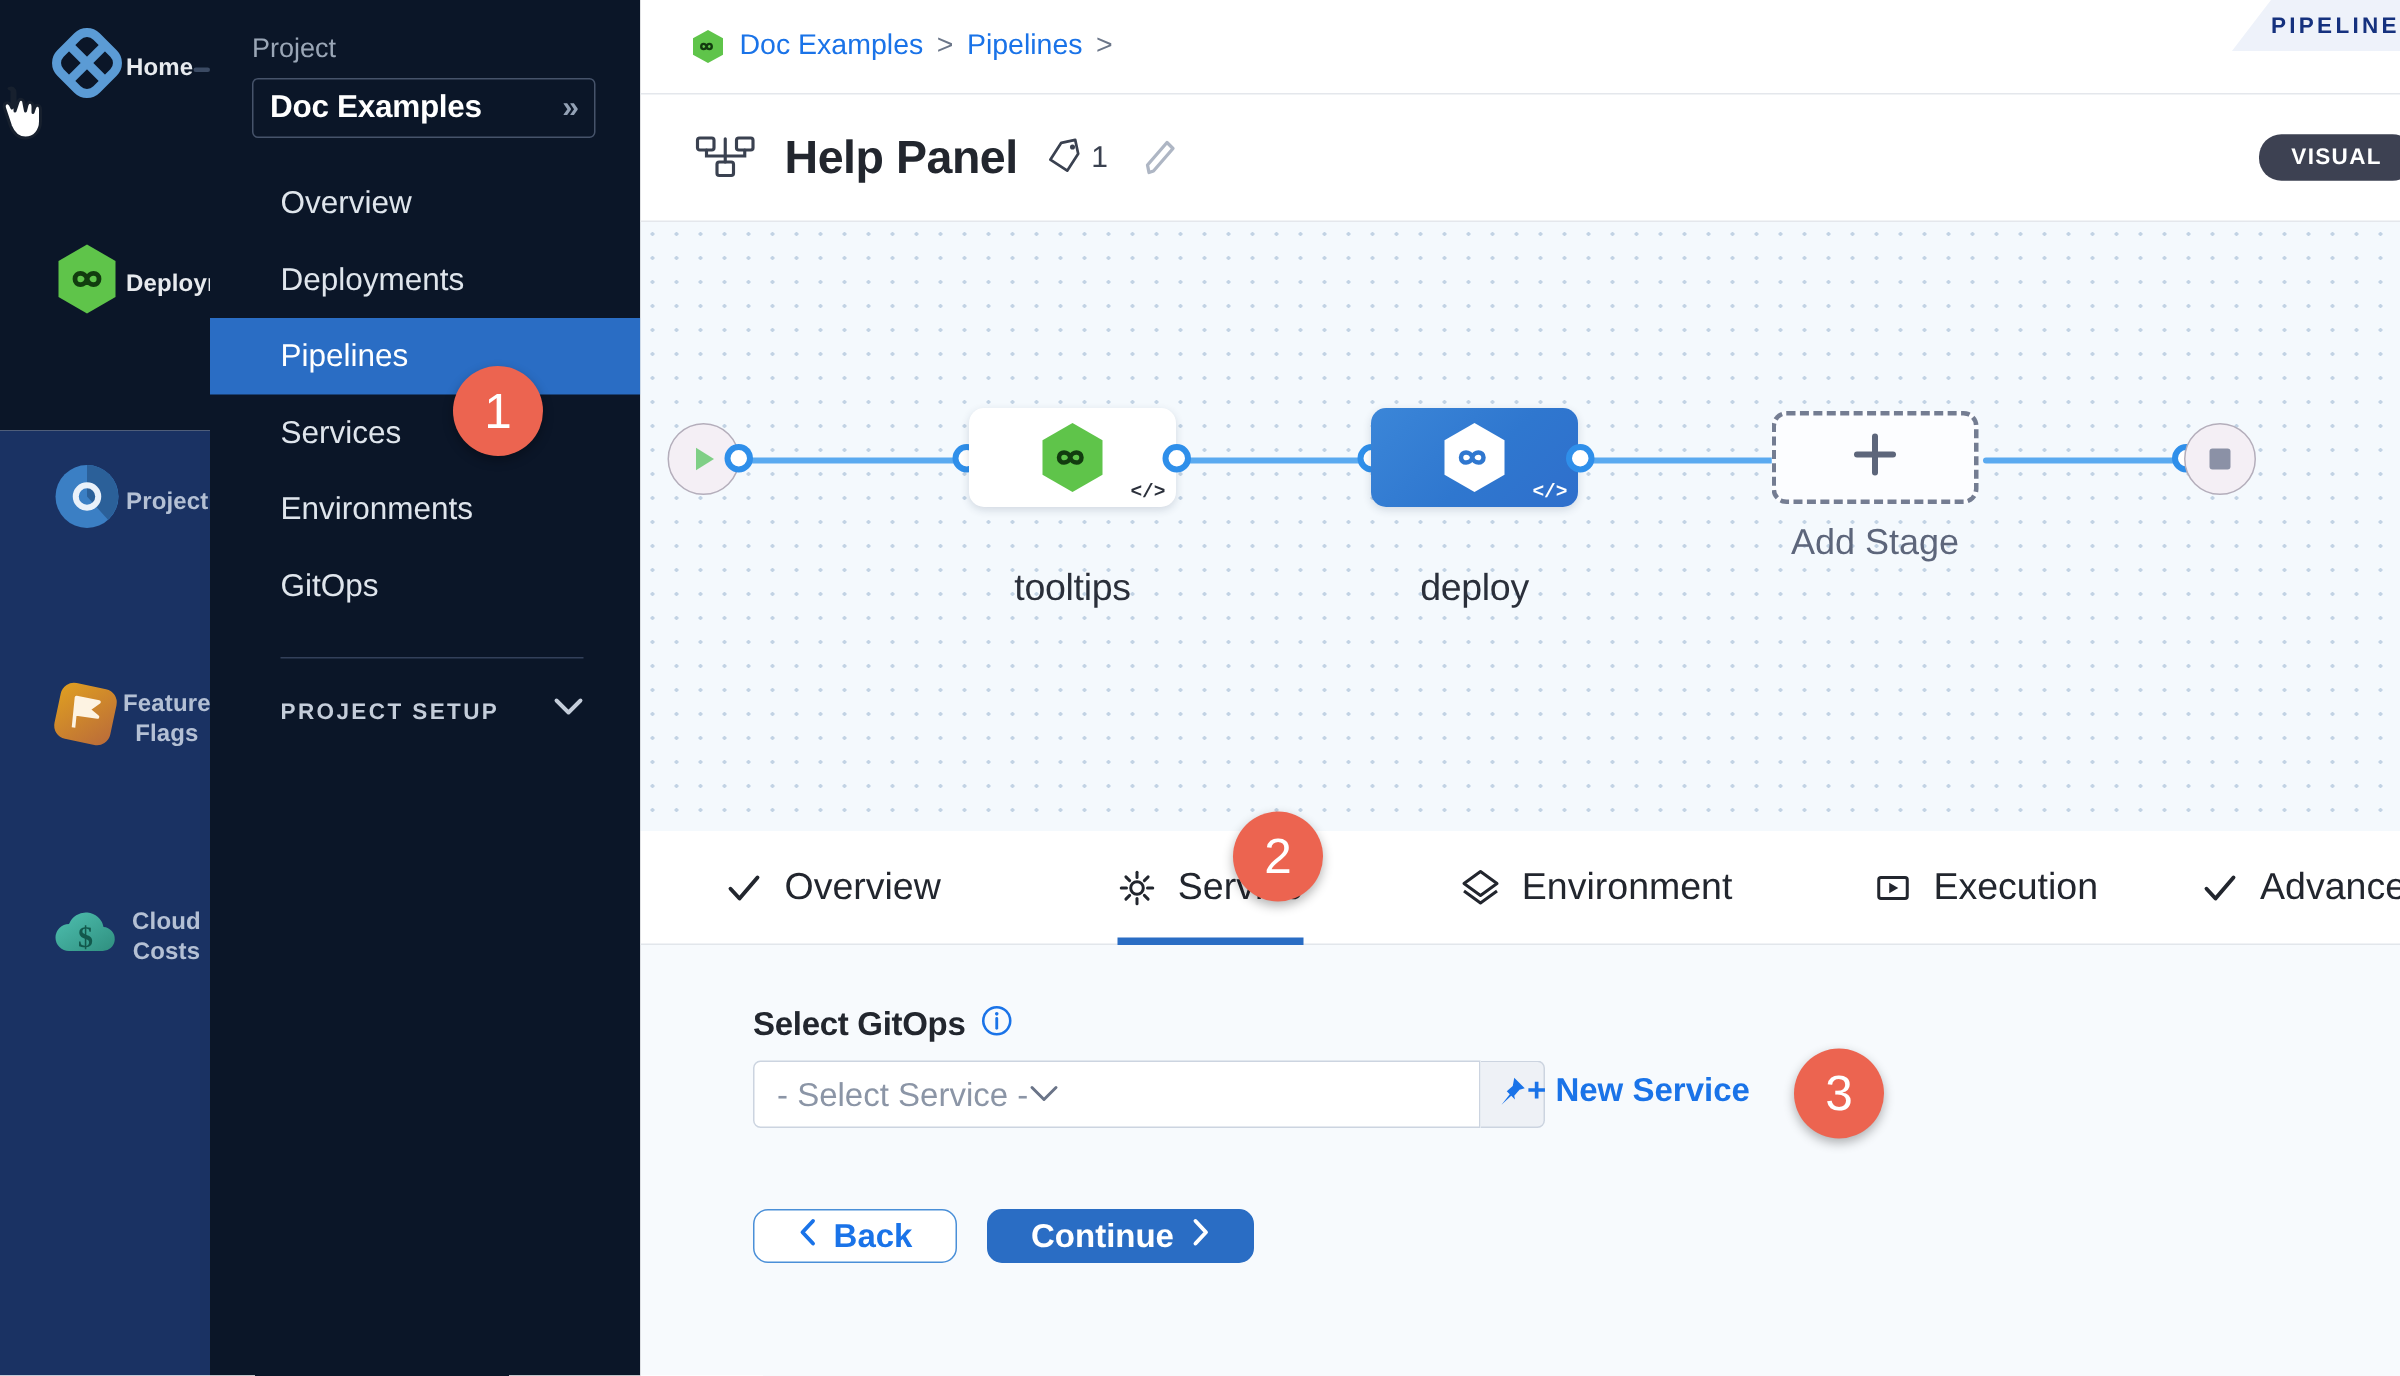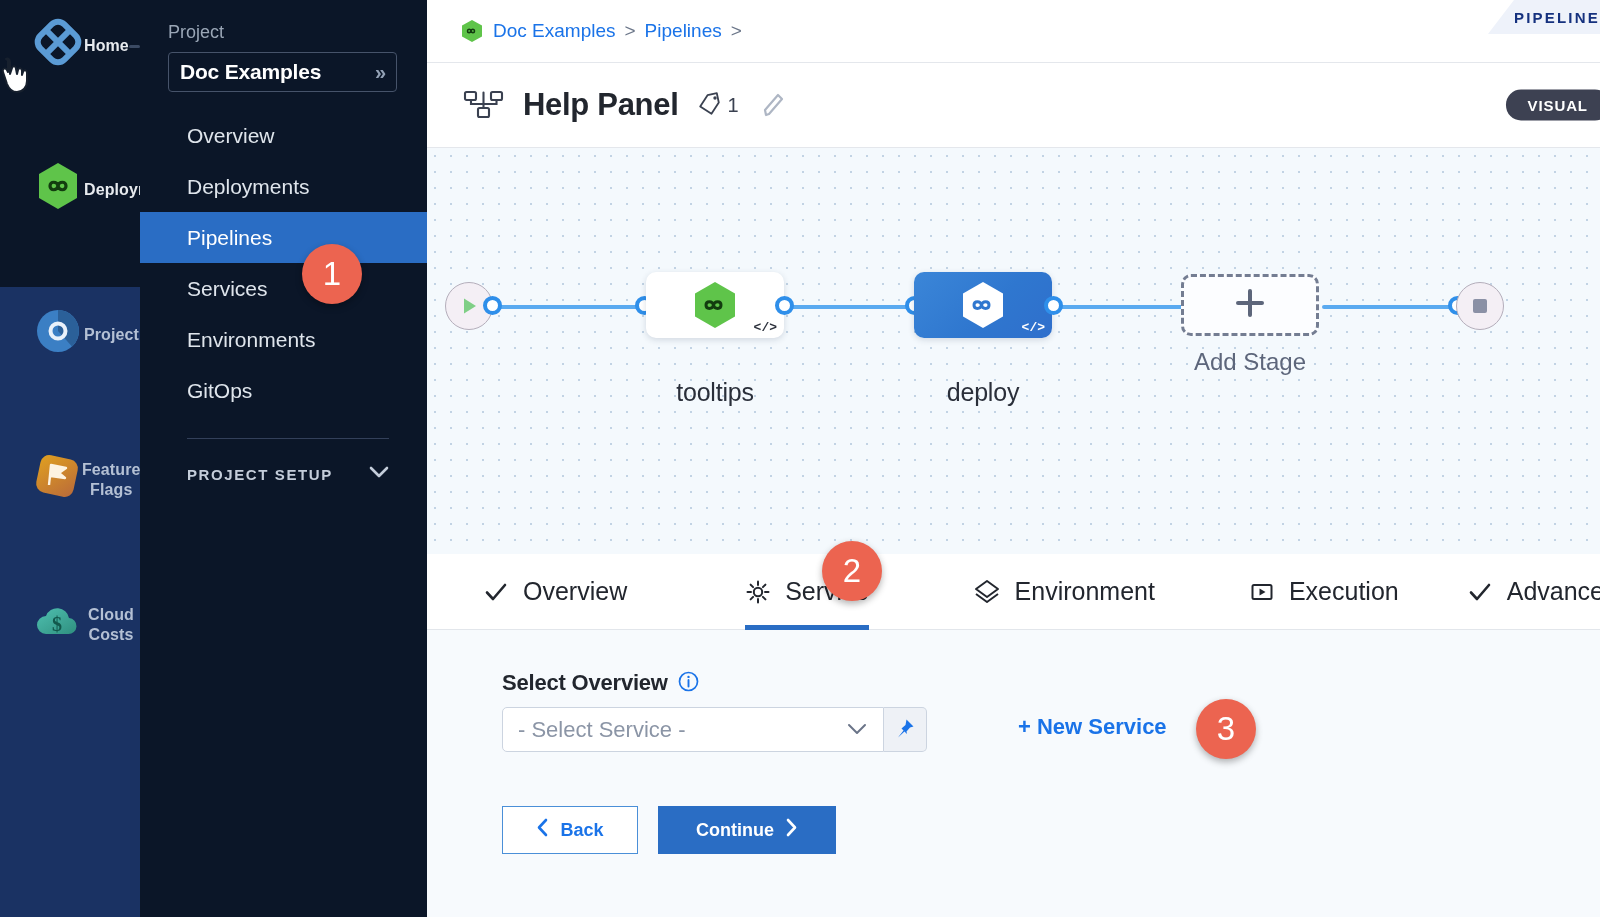--- a/index.html
+++ b/index.html
@@ -146,40 +146,40 @@
     content: ""; position: absolute; left: 0; right: 0; bottom: 0;
     height: 5px; background: #2a6dc4;
   }
 
   
   .pane { flex: 1; background: #f7fafd; position: relative; }
   .field-label { position: absolute; left: 502px; top: 670px; display: flex; align-items: center; gap: 10px; }
   .field-label .ft { font-size: 22px; color: #22262e; font-weight: bold; letter-spacing: -.2px; }
   .sel-wrap { position: absolute; left: 502px; top: 707px; display: flex; }
   .sel-box {
-    width: 382px; height: 45px; background: #ffffff;
+    width: 485px; height: 45px; background: #ffffff;
     border: 1px solid #ccd4e0; border-radius: 5px 0 0 5px;
-    display: flex; align-items: center; justify-content: space-between;
+    display: flex; align-items: center; justify-content: flex-start;
     padding: 0 16px 0 15px; cursor: pointer;
   }
   .sel-box .ph { color: #8b95a6; font-size: 22px; }
   .sel-box .dd { color: #6a7488; font-size: 17px; }
   .pin-btn {
     width: 43px; height: 45px; background: #eef1f6;
     border: 1px solid #ccd4e0; border-left: none; border-radius: 0 5px 5px 0;
     display: flex; align-items: center; justify-content: center; cursor: pointer;
   }
   .new-service {
     position: absolute; left: 1018px; top: 714px;
     color: #1a73e8; font-size: 22px; font-weight: bold; cursor: pointer;
   }
   .btn-row { position: absolute; left: 502px; top: 806px; display: flex; gap: 20px; }
   .btn {
-    height: 48px; border-radius: 0; display: flex; align-items: center;
-    justify-content: center; gap: 11px; font-size: 18px; font-weight: bold; cursor: pointer;
+    height: 36px; border-radius: 10px; display: flex; align-items: center;
+    justify-content: center; gap: 11px; font-size: 22px; font-weight: bold; cursor: pointer;
   }
   .btn.back { width: 136px; background: #ffffff; border: 1px solid #4a8fd8; color: #1a73e8; }
   .btn.cont { width: 178px; background: #2a6dc4; border: 1px solid #2a6dc4; color: #ffffff; }
 
   
   .callout {
     position: absolute; width: 60px; height: 60px; border-radius: 50%;
     background: #ec6450; color: #ffffff;
     display: flex; align-items: center; justify-content: center;
     font-size: 33px; font-weight: normal; z-index: 50;
@@ -466,21 +466,21 @@
             </svg>
         </span>
         <span>Advanced</span>
       </div>
     </div>
 
     <div class="pane"></div>
   </div>
 
   <div class="field-label">
-    <span class="ft">Select Overview</span>
+    <span class="ft">Select GitOps</span>
     <span>
       <svg width="21" height="21" viewBox="0 0 21 21">
         <circle cx="10.5" cy="10.5" r="9" fill="none" stroke="#1a73e8" stroke-width="1.7"></circle>
         <circle cx="10.5" cy="5.9" r="1.2" fill="#1a73e8"></circle>
         <line x1="10.5" y1="9" x2="10.5" y2="15.5" stroke="#1a73e8" stroke-width="1.9" stroke-linecap="round"></line>
       </svg>
     </span>
   </div>
 
   <div class="sel-wrap">

